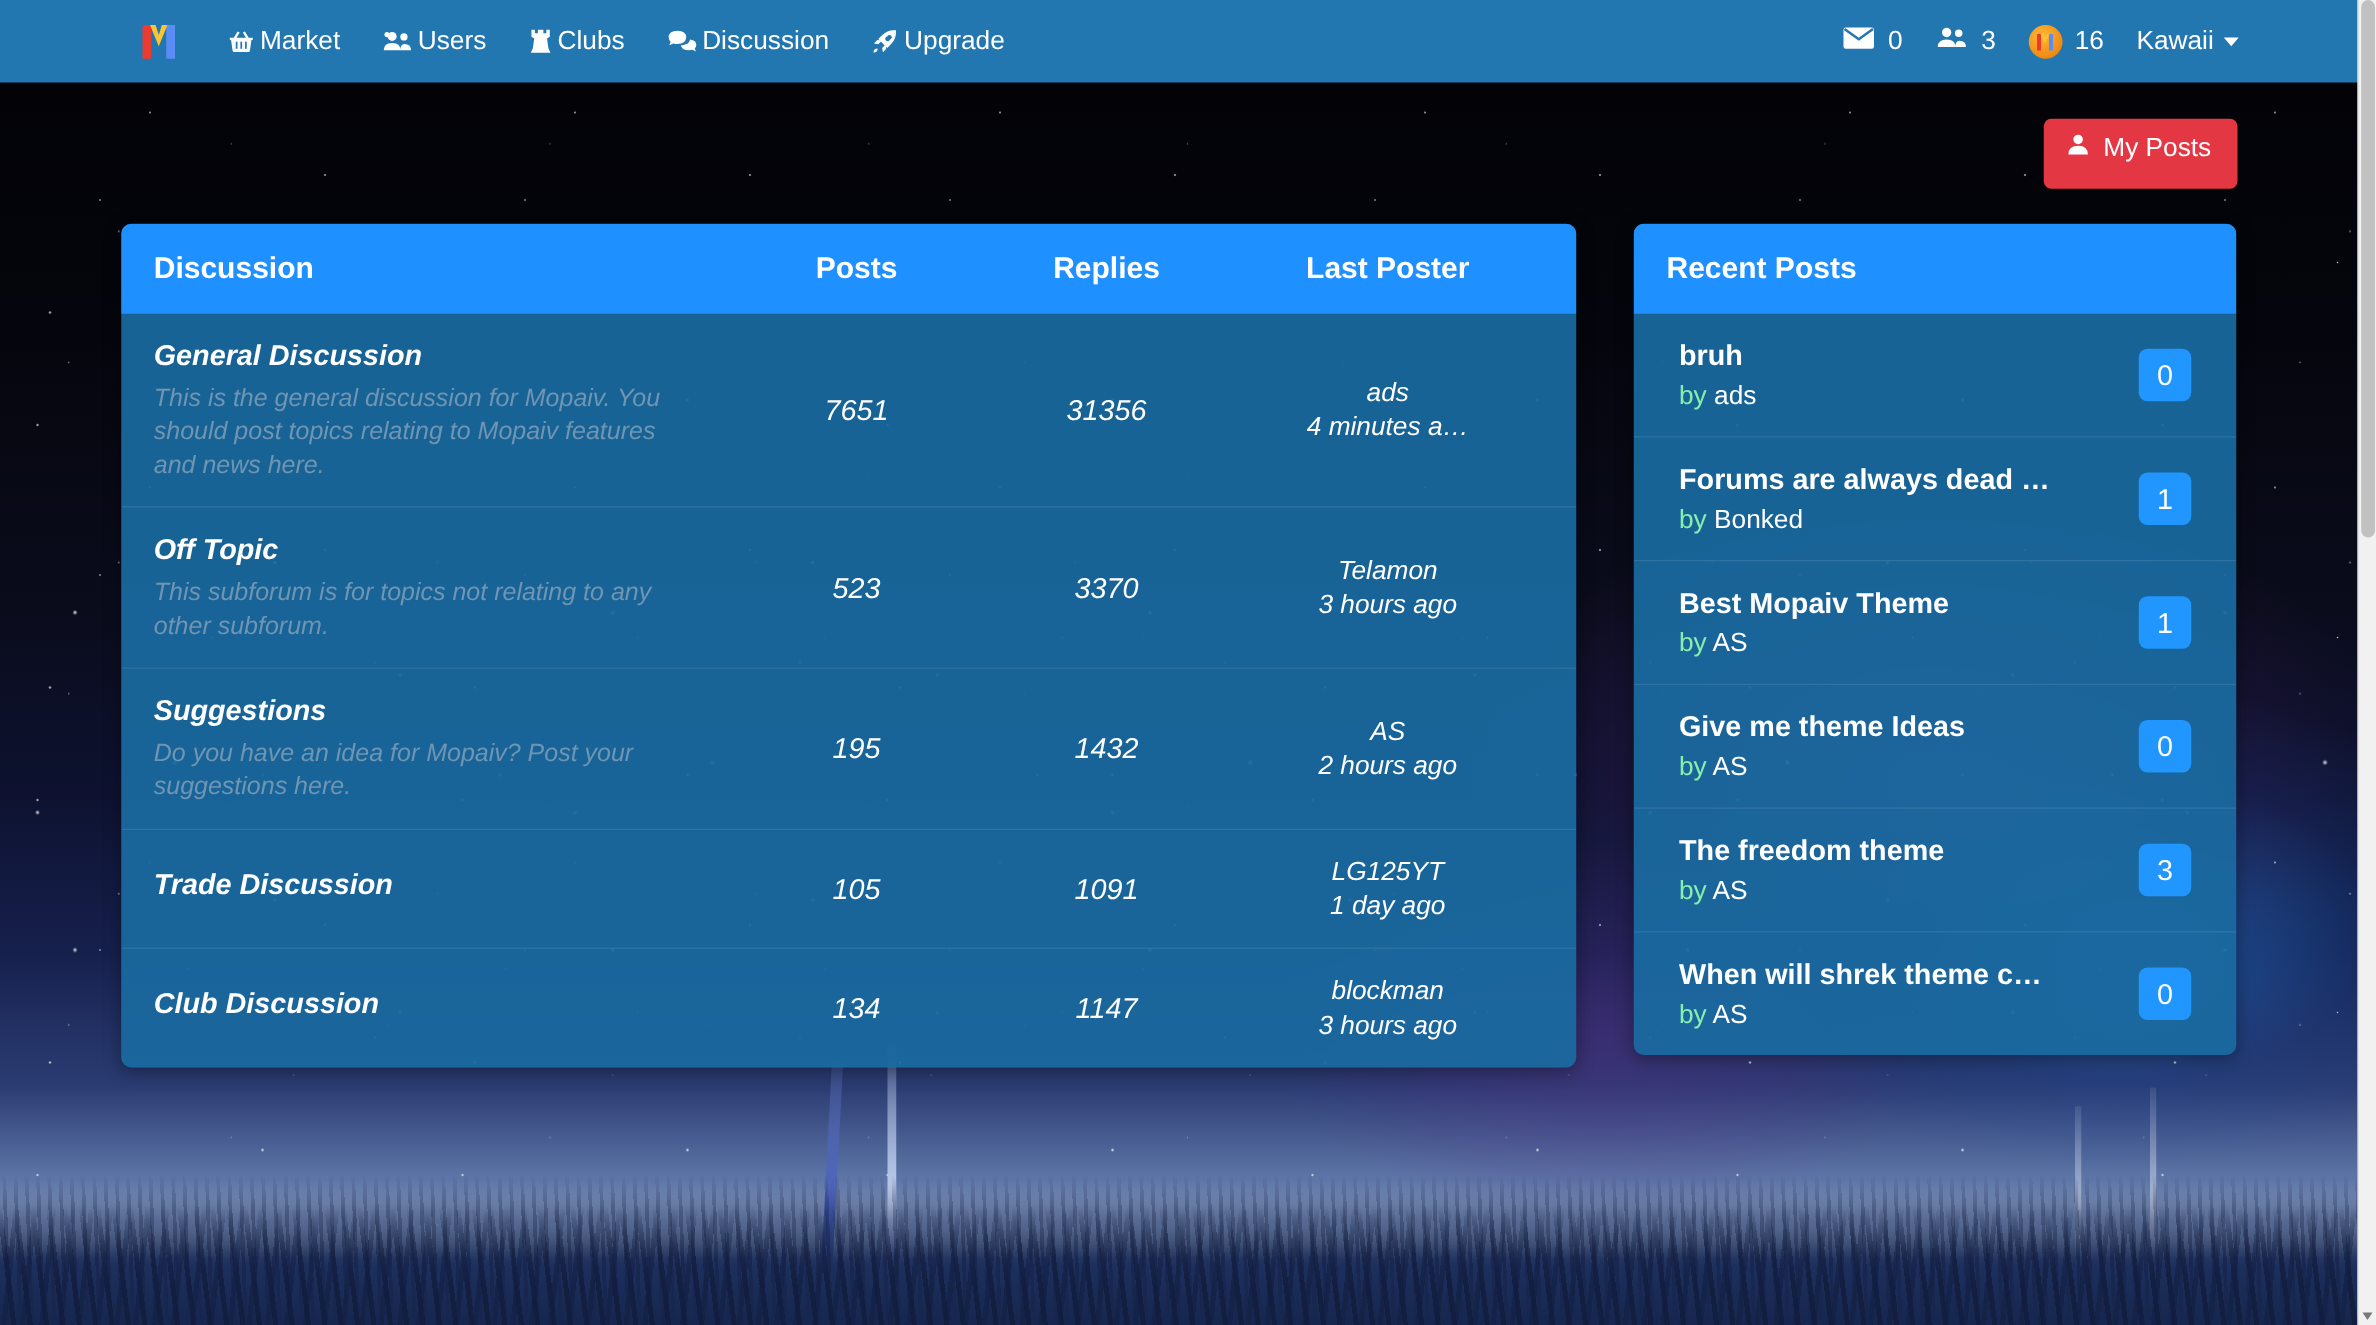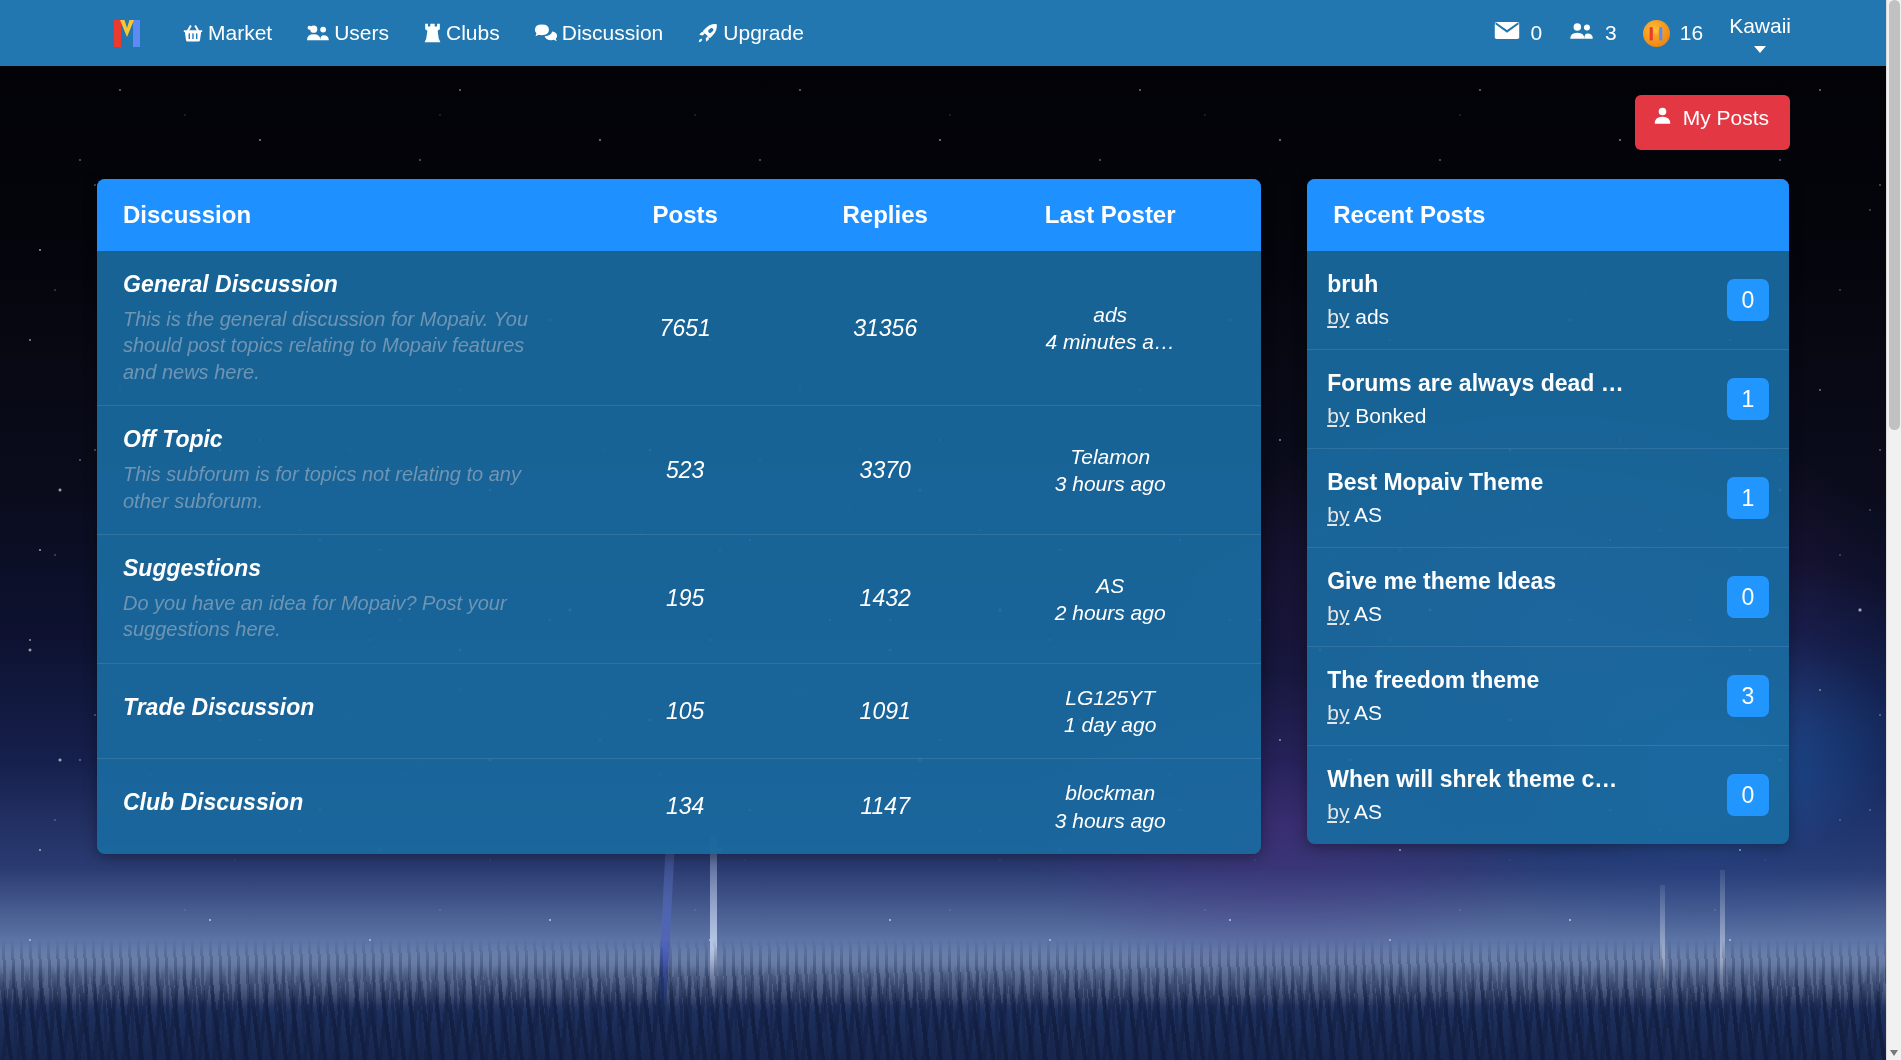--- a/index.html
+++ b/index.html
@@ -170,21 +170,20 @@
     border-radius: 50%;
     background: radial-gradient(circle at 38% 32%, #ffb734, #f08a13 70%, #d9740a 100%);
     display: flex; align-items: center; justify-content: center;
   }
   .userbox {
     display: flex;
     align-items: center;
     gap: 8px;
     font-size: 21px;
     cursor: pointer;
-    flex-direction: column;
   }
   .caret {
     width: 0; height: 0;
     border-left: 6px solid transparent;
     border-right: 6px solid transparent;
     border-top: 7px solid #fff;
   }
 
   
   .content {
@@ -285,38 +284,38 @@
   }
   .dc-last .poster { display: block; white-space: nowrap; overflow: hidden; text-overflow: ellipsis; }
   .dc-last .when   { display: block; white-space: nowrap; overflow: hidden; text-overflow: ellipsis; }
 
   
   .recent-card { width: 502px; }
   .rp-row {
     display: flex;
     align-items: center;
     justify-content: flex-start;
-    padding: 20px 20px;
+    padding: 20px 36px;
     border-top: 1px solid rgba(255,255,255,0.10);
     gap: 14px;
     cursor: pointer;
   }
   .rp-row:first-of-type { border-top: none; }
   .rp-texts { min-width: 0; flex: 1; }
   .rp-title {
     color: #ffffff;
     font-size: 23px;
     font-weight: bold;
     white-space: nowrap;
     overflow: hidden;
     text-overflow: ellipsis;
     margin-bottom: 7px;
   }
   .rp-by { font-size: 21px; white-space: nowrap; }
-  .rp-by .lbl { color: #e5e5e5; text-decoration: underline; }
+  .rp-by .lbl { color: #86efac; }
   .rp-by .who { color: #ffffff; }
   .rp-count {
     flex: none;
     width: 42px; height: 42px;
     background: #2196ff;
     border-radius: 7px;
     color: #fff;
     font-size: 23px;
     display: flex;
     align-items: center;

